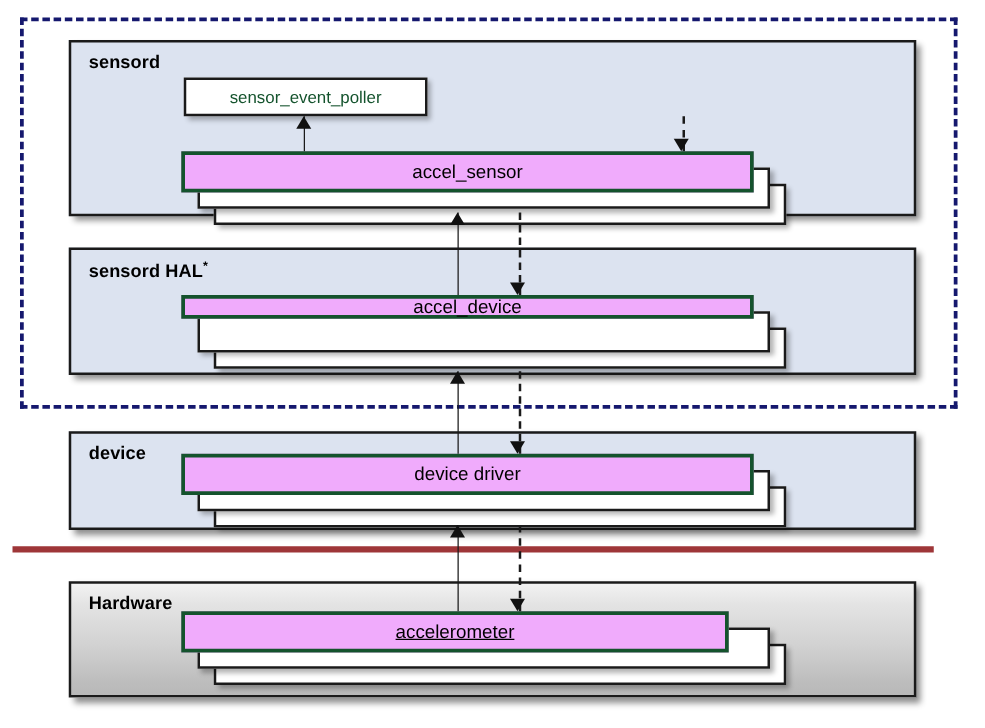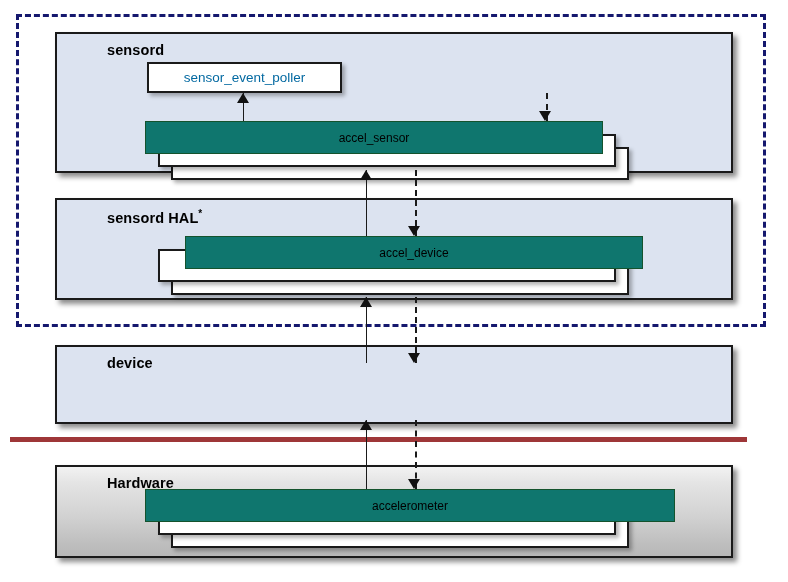--- a/index.html
+++ b/index.html
@@ -18,45 +18,45 @@
     position:absolute;box-sizing:border-box;
     border:2px solid #1a1a1a;
     box-shadow:4px 4px 5px rgba(0,0,0,0.45);
   }
   .panel.blue{background:#dce3f0;}
   .panel.gray{background:linear-gradient(to bottom,#f2f2f2 0%,#e4e4e4 18%,#d2d2d2 55%,#bdbdbd 88%,#b8b8b8 100%);}
 
   .panel-title{
     position:absolute;left:14px;top:8px;
     font-size:14.5px;font-weight:bold;color:#000;
-    letter-spacing:0.1px;white-space:nowrap;margin-left:36px;
+    letter-spacing:0.1px;white-space:nowrap;
   }
   .panel-title sup{font-size:10px;vertical-align:super;}
 
   
   .box{
     position:absolute;box-sizing:border-box;
     background:#ffffff;border:2px solid #1a1a1a;
     display:flex;align-items:center;justify-content:center;
-    font-size:13.5px;color:#0369a1;
+    font-size:13.5px;color:#14532d;
     box-shadow:3px 3px 4px rgba(0,0,0,0.30);
   }
 
   
   .stack{position:absolute;}
   .stack .ghost{
     position:absolute;box-sizing:border-box;
     background:#ffffff;border:2px solid #1a1a1a;
     box-shadow:3px 3px 4px rgba(0,0,0,0.30);
   }
   .stack .front{
     position:absolute;left:0;top:0;box-sizing:border-box;
-    background:#0f766e;border:1px solid #14532d;
+    background:#f0abfc;border:3px solid #14532d;
     display:flex;align-items:center;justify-content:center;
-    font-size:12px;color:#000;
+    font-size:15px;color:#000;
   }
 
   
   .conn{position:absolute;}
   .conn .shaft{position:absolute;left:0;top:0;width:0;
     border-left-width:1.6px;border-left-style:solid;border-left-color:#1a1a1a;}
   .conn.dashed .shaft{border-left-style:dashed;border-left-width:2px;}
   .arrowhead{position:absolute;width:0;height:0;}
   .arrowhead.up{
     border-left:6px solid transparent;border-right:6px solid transparent;
@@ -107,60 +107,67 @@
     <div class="arrowhead down" style="left:-7px;top:18px;"></div>
   </div>
 
   <div class="panel blue" style="left:55px;top:198px;width:678px;height:102px;">
     <div class="panel-title"><span>sensord HAL</span><sup>*</sup></div>
   </div>
 
   <div class="stack" style="left:145px;top:236px;width:458px;height:33px;">
     <div class="ghost" style="left:26px;top:26px;width:458px;height:33px;"></div>
     <div class="ghost" style="left:13px;top:13px;width:458px;height:33px;"></div>
-    <div class="front" style="width:458px;height:33px;margin-left:40px;">
+    <div class="front" style="width:458px;height:19px;">
       <span>accel_device</span>
     </div>
   </div>
 
   <div class="conn" style="left:366px;top:170px;">
     <div class="shaft" style="height:66px;"></div>
     <div class="arrowhead up" style="left:-6px;top:0px;"></div>
   </div>
 
   <div class="conn dashed" style="left:415px;top:170px;">
     <div class="shaft" style="height:66px;"></div>
     <div class="arrowhead down" style="left:-7px;top:56px;"></div>
   </div>
 
   <div class="panel blue" style="left:55px;top:345px;width:678px;height:79px;">
     <div class="panel-title"><span>device</span></div>
   </div>
 
+  <div class="stack" style="left:145px;top:363px;width:458px;height:33px;">
+    <div class="ghost" style="left:26px;top:26px;width:458px;height:33px;"></div>
+    <div class="ghost" style="left:13px;top:13px;width:458px;height:33px;"></div>
+    <div class="front" style="width:458px;height:33px;">
+      <span>device driver</span>
+    </div>
+  </div>
 
   <div class="conn" style="left:366px;top:297px;">
     <div class="shaft" style="height:66px;"></div>
     <div class="arrowhead up" style="left:-6px;top:0px;"></div>
   </div>
 
   <div class="conn dashed" style="left:415px;top:297px;">
     <div class="shaft" style="height:66px;"></div>
     <div class="arrowhead down" style="left:-7px;top:56px;"></div>
   </div>
 
   <div class="red-divider"></div>
 
   <div class="panel gray" style="left:55px;top:465px;width:678px;height:93px;">
     <div class="panel-title"><span>Hardware</span></div>
   </div>
 
   <div class="stack" style="left:145px;top:489px;width:458px;height:33px;">
     <div class="ghost" style="left:26px;top:26px;width:458px;height:33px;"></div>
     <div class="ghost" style="left:13px;top:13px;width:458px;height:33px;"></div>
-    <div class="front" style="width:530px;height:33px;">
+    <div class="front" style="width:438px;height:33px;text-decoration:underline;">
       <span>accelerometer</span>
     </div>
   </div>
 
   <div class="conn" style="left:366px;top:420px;">
     <div class="shaft" style="height:69px;"></div>
     <div class="arrowhead up" style="left:-6px;top:0px;"></div>
   </div>
 
   <div class="conn dashed" style="left:415px;top:420px;">

